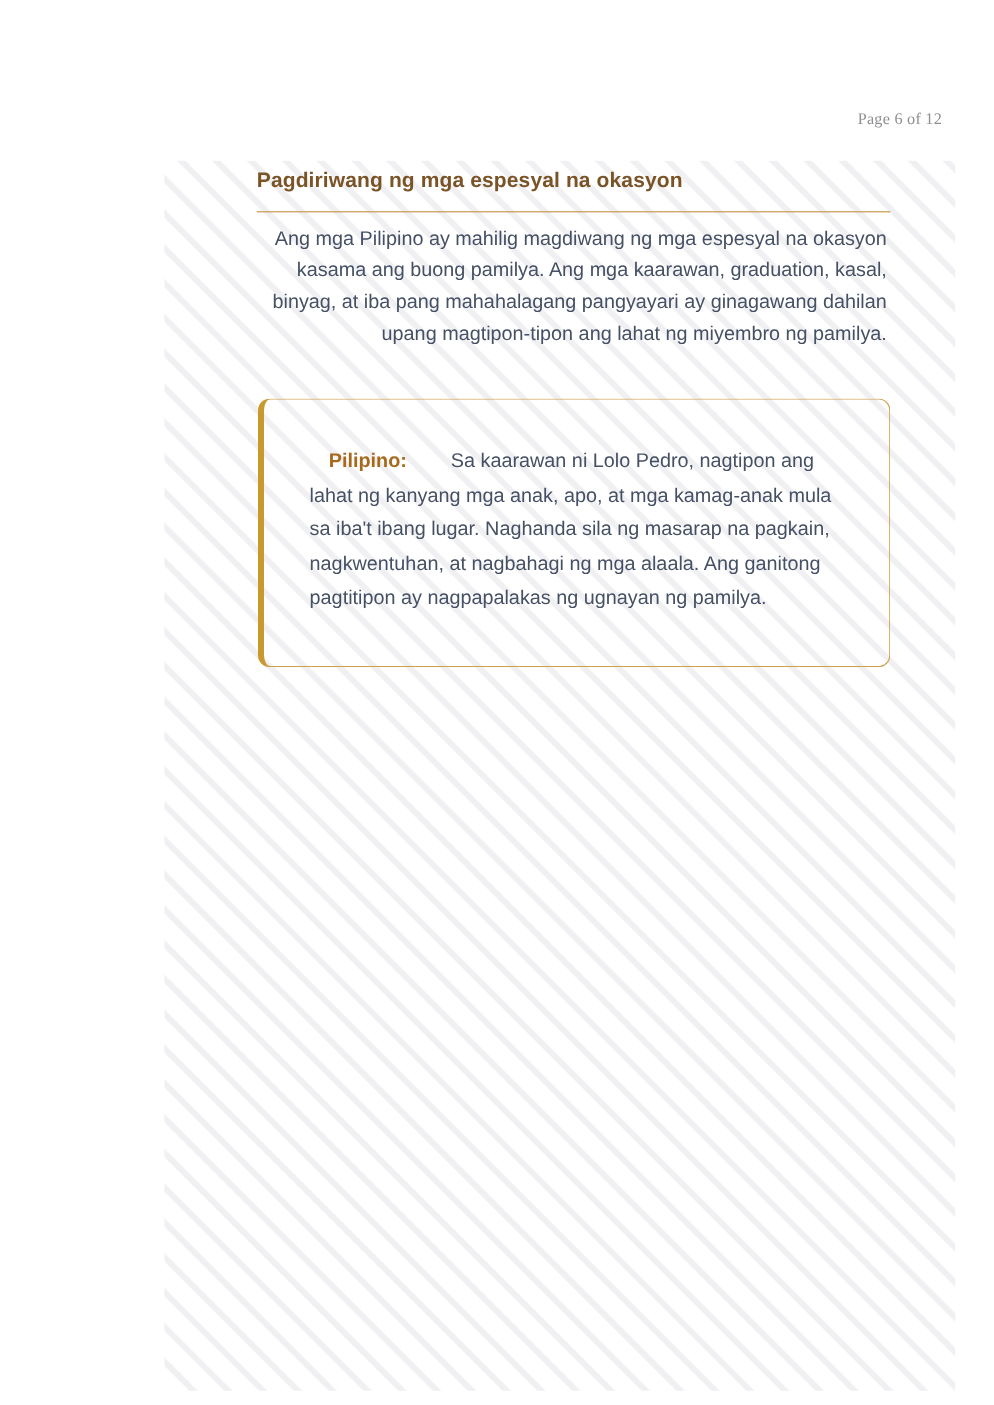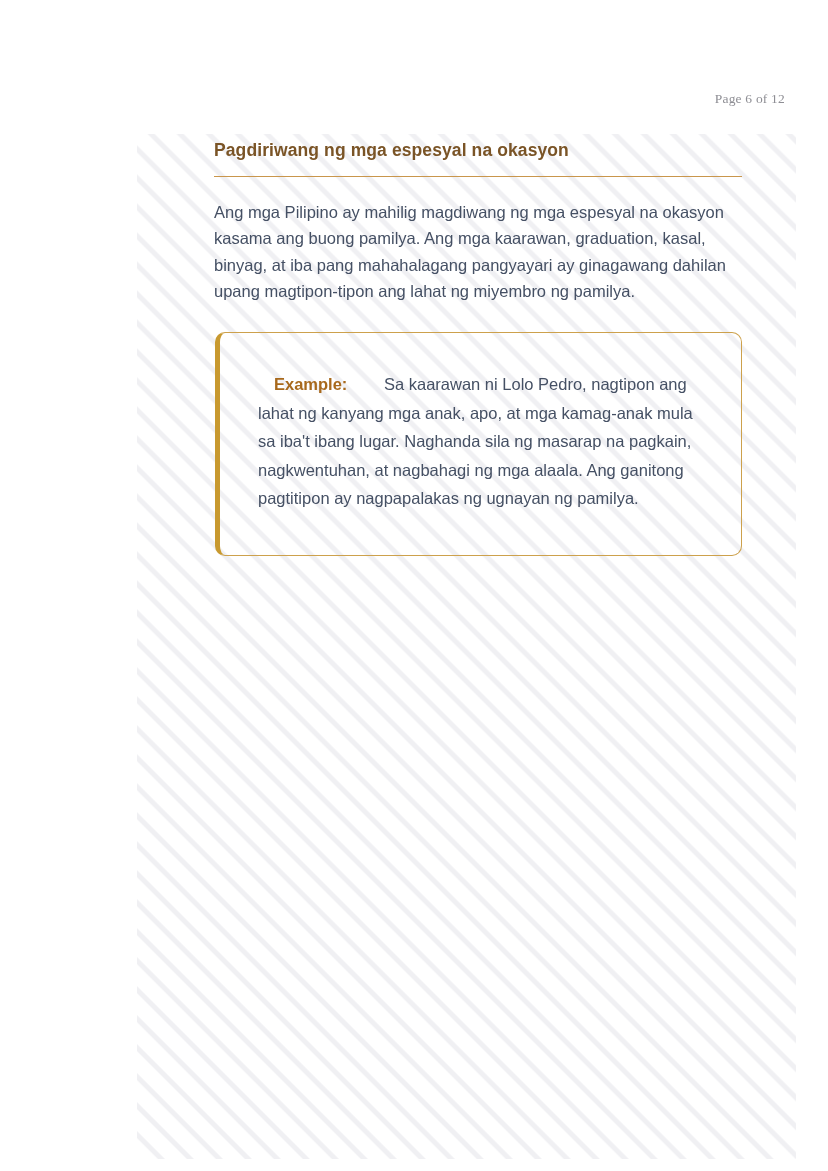--- a/index.html
+++ b/index.html
@@ -43,22 +43,22 @@
   .section-title{
     position:absolute;left:150px;top:76px;width:528px;
     font-size:17.5px;font-weight:700;color:var(--title-brown);
     letter-spacing:0.1px;
   }
   .section-rule{
     position:absolute;left:150px;top:112px;width:528px;height:0;
     border-top:1.5px solid var(--accent-gold);
   }
   .intro-paragraph{
-    position:absolute;left:150px;top:135px;width:525px;
-    font-size:16.5px;line-height:26.4px;color:var(--body-ink);
+    position:absolute;left:150px;top:122px;width:525px;
+    font-size:16.5px;line-height:26.4px;color:var(--body-ink);text-align:right;
   }
   .example-box{
     position:absolute;left:151px;top:268px;width:527px;min-height:184px;
     border:1.5px solid #cda14c;
     border-left:5px solid var(--accent-gold-strong);
     border-radius:10px;
     padding:21px 26px 26px 22px;
     background:transparent;
   }
   .example-text{
@@ -83,18 +83,18 @@
 
   <div class="page-card"></div>
 
   <h2 class="section-title">Pagdiriwang ng mga espesyal na okasyon</h2>
 
   <div class="section-rule"></div>
 
   <p class="intro-paragraph">Ang mga Pilipino ay mahilig magdiwang ng mga espesyal na okasyon kasama ang buong pamilya. Ang mga kaarawan, graduation, kasal, binyag, at iba pang mahahalagang pangyayari ay ginagawang dahilan upang magtipon-tipon ang lahat ng miyembro ng pamilya.</p>
 
   <div class="example-box">
-    <p class="example-text"><span class="example-label">Example:</span><span> Sa kaarawan ni Lolo Pedro, nagtipon ang lahat ng kanyang mga anak, apo, at mga kamag-anak mula sa iba't ibang lugar. Naghanda sila ng masarap na pagkain, nagkwentuhan, at nagbahagi ng mga alaala. Ang ganitong pagtitipon ay nagpapalakas ng ugnayan ng pamilya.</span></p>
+    <p class="example-text"><span class="example-label">Pilipino:</span><span> Sa kaarawan ni Lolo Pedro, nagtipon ang lahat ng kanyang mga anak, apo, at mga kamag-anak mula sa iba't ibang lugar. Naghanda sila ng masarap na pagkain, nagkwentuhan, at nagbahagi ng mga alaala. Ang ganitong pagtitipon ay nagpapalakas ng ugnayan ng pamilya.</span></p>
   </div>
 
   <div class="footer-brand">Knowunity</div>
 
 </div>
 
 </body></html>

